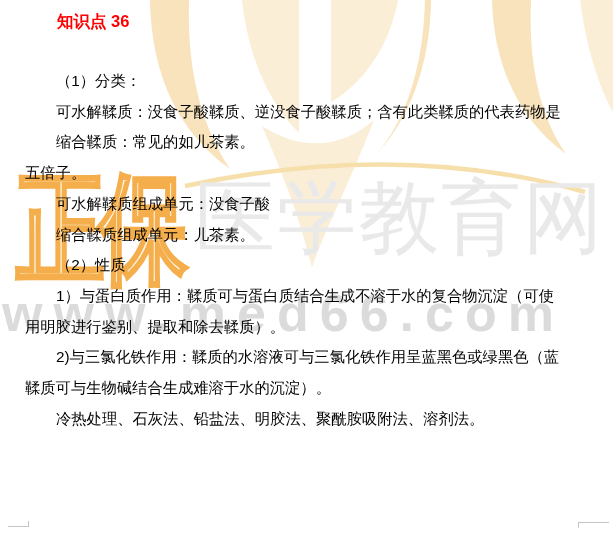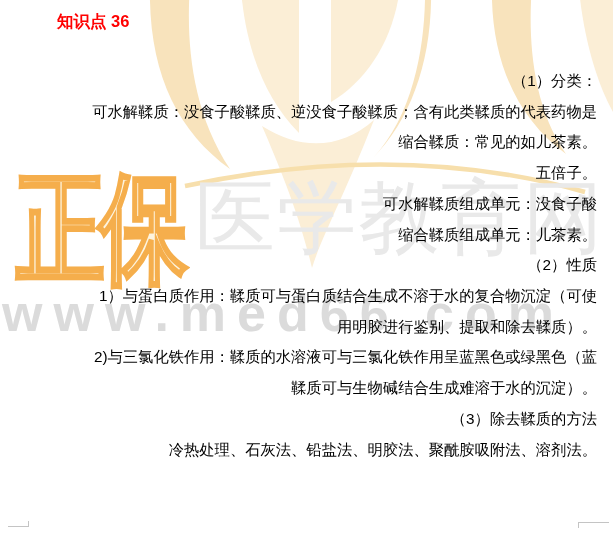--- a/index.html
+++ b/index.html
@@ -16,21 +16,21 @@
   .site-name{
     position:absolute;left:195px;top:176px;font-size:80px;line-height:84px;font-weight:normal;
     letter-spacing:2px;transform:scaleX(1.0);white-space:nowrap;
   }
   .site-url{
     position:absolute;left:2px;top:287px;font-size:52px;line-height:52px;font-weight:bold;
     letter-spacing:11px;white-space:nowrap;
   }
   .kicker{position:absolute;left:57px;top:11px;font-size:16.5px;line-height:20px;font-weight:bold;text-align:center;}
   .page-title{position:absolute;left:57px;top:39px;font-size:16.5px;line-height:20px;font-weight:bold;color:#000;}
-  .content{position:absolute;left:25px;top:66px;width:572px;color:#000;text-align:right;}
+  .content{position:absolute;left:25px;top:66px;width:572px;color:#000;}
   .content .line{
     height:30.72px;line-height:30.72px;font-size:15.3px;white-space:nowrap;
   }
   .content .line.indent{padding-left:31px;}
   .corner-mark-bl{
     position:absolute;left:8px;top:521px;width:20px;height:5px;
     border-bottom:1px solid #C4C4C4;border-right:1px solid #C4C4C4;
   }
   .corner-mark-br{
     position:absolute;left:578px;top:522px;width:30px;height:5px;
@@ -73,20 +73,19 @@
       <div class="line indent">可水解鞣质：没食子酸鞣质、逆没食子酸鞣质；含有此类鞣质的代表药物是</div>
       <div class="line indent">缩合鞣质：常见的如儿茶素。</div>
       <div class="line">五倍子。</div>
       <div class="line indent">可水解鞣质组成单元：没食子酸</div>
       <div class="line indent">缩合鞣质组成单元：儿茶素。</div>
       <div class="line indent">（2）性质</div>
       <div class="line indent">1）与蛋白质作用：鞣质可与蛋白质结合生成不溶于水的复合物沉淀（可使</div>
       <div class="line">用明胶进行鉴别、提取和除去鞣质）。</div>
       <div class="line indent">2)与三氯化铁作用：鞣质的水溶液可与三氯化铁作用呈蓝黑色或绿黑色（蓝</div>
       <div class="line">鞣质可与生物碱结合生成难溶于水的沉淀）。</div>
-      <div class="line indent">（3）除去鞣质的方法</div>
       <div class="line indent">冷热处理、石灰法、铅盐法、明胶法、聚酰胺吸附法、溶剂法。</div>
     </div>
 
   <div class="corner-mark-bl" style="border-color: rgb(196, 196, 196);"></div>
   <div class="corner-mark-br" style="border-color: rgb(196, 196, 196);"></div>
 
 </div>
 
 </body></html>

